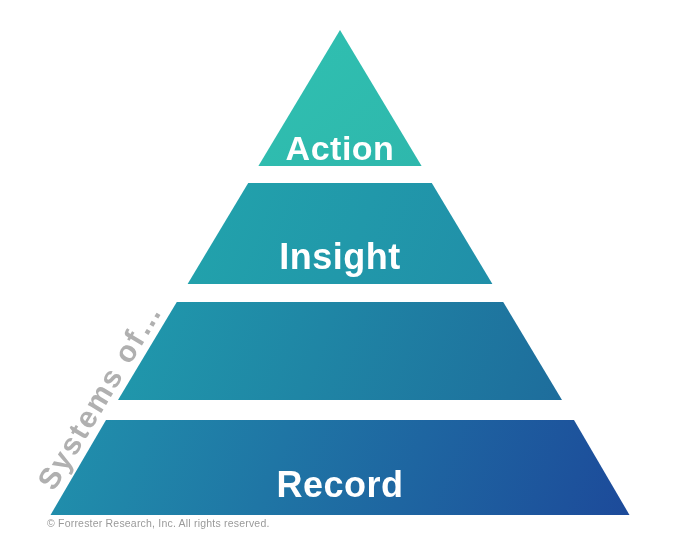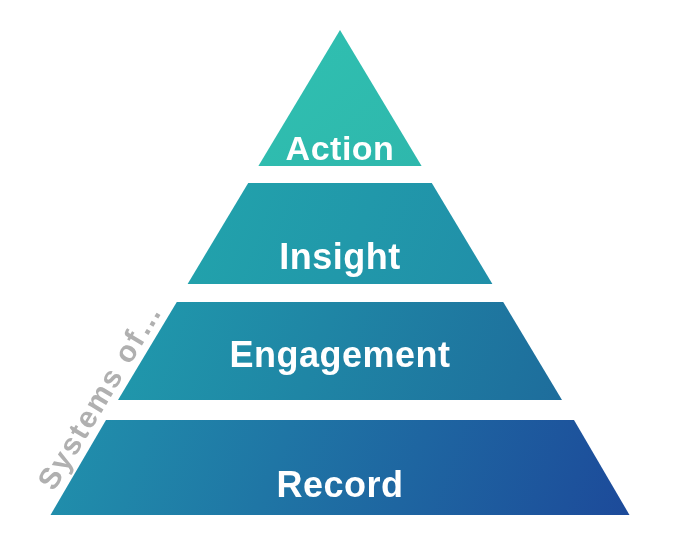--- a/index.html
+++ b/index.html
@@ -81,20 +81,20 @@
   <div class="layer layer-insight" style="background: linear-gradient(110deg, rgb(35, 178, 174) 0%, rgb(31, 126, 166) 100%);"></div>
 
   <div class="layer layer-engagement" style="background: linear-gradient(110deg, rgb(33, 175, 180) 0%, rgb(29, 92, 150) 100%);"></div>
 
   <div class="layer layer-record" style="background: linear-gradient(110deg, rgb(34, 169, 178) 0%, rgb(28, 66, 152) 100%);"></div>
 
   <div class="layer-label label-action">Action</div>
 
   <div class="layer-label label-insight">Insight</div>
 
-  <div class="layer-label label-engagement">Engagement</div>
 
   <div class="layer-label label-record">Record</div>
 
   <div class="axis-label">Systems of…</div>
 
+  <div class="footer-note">© Forrester Research, Inc. All rights reserved.</div>
 
 </div>
 
 </body></html>

